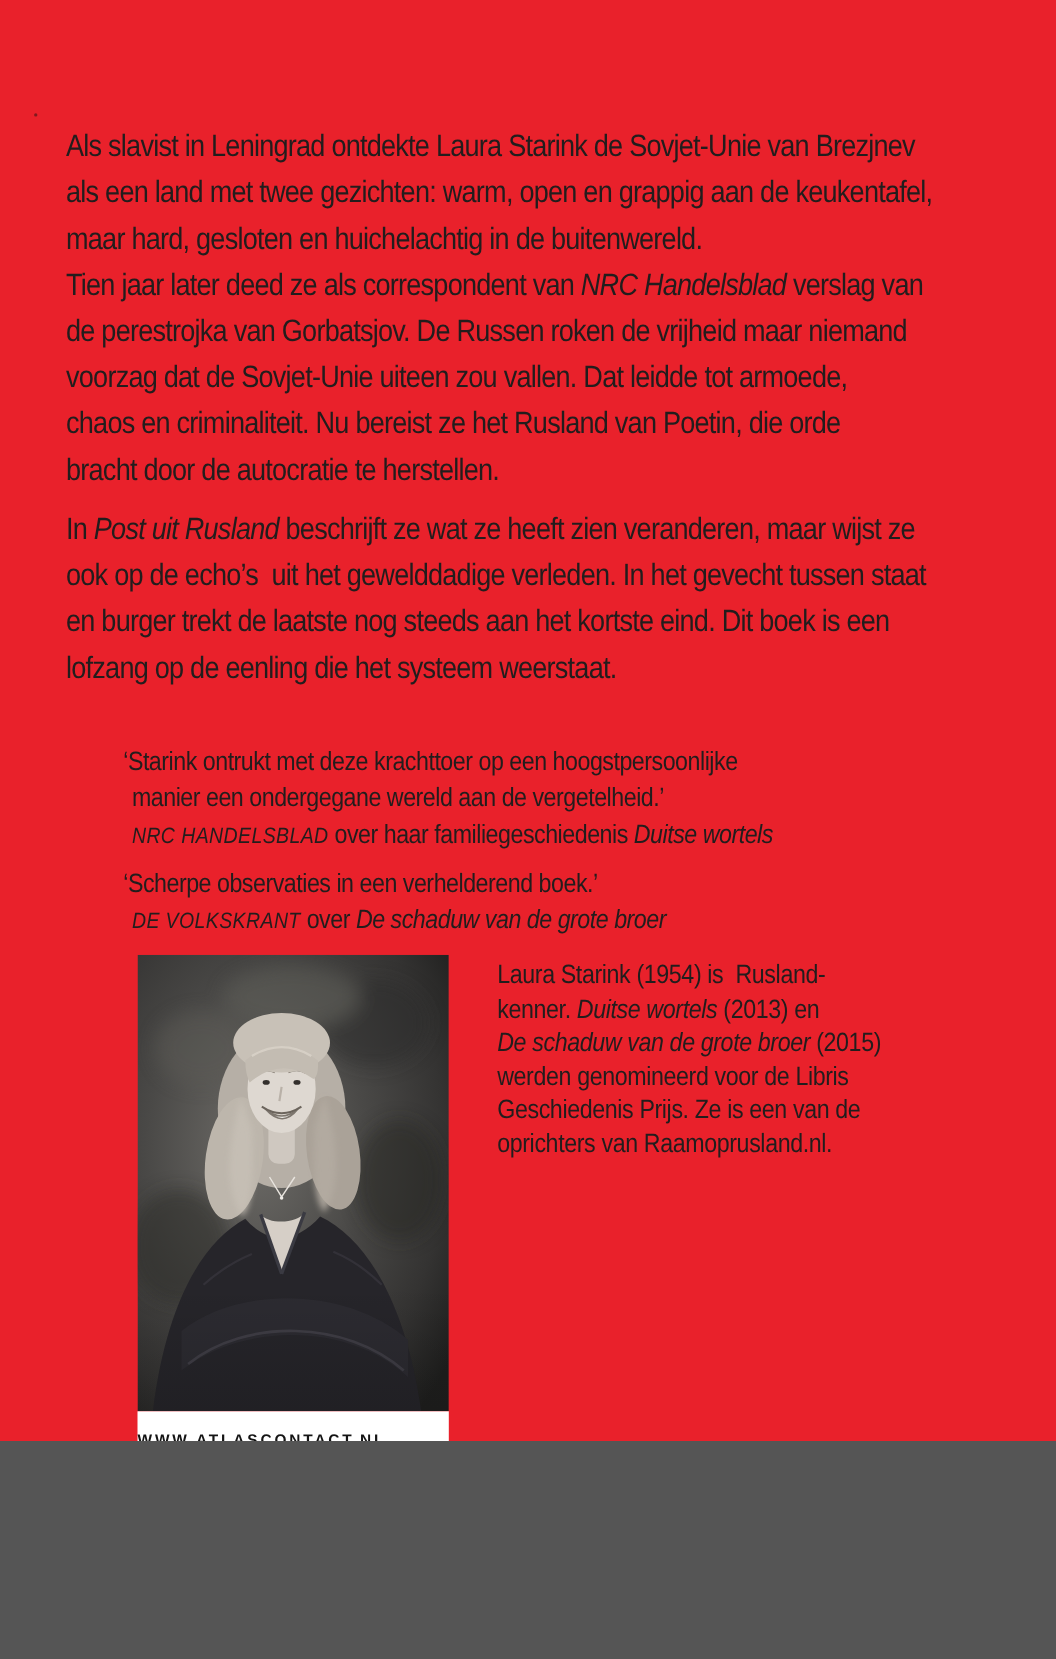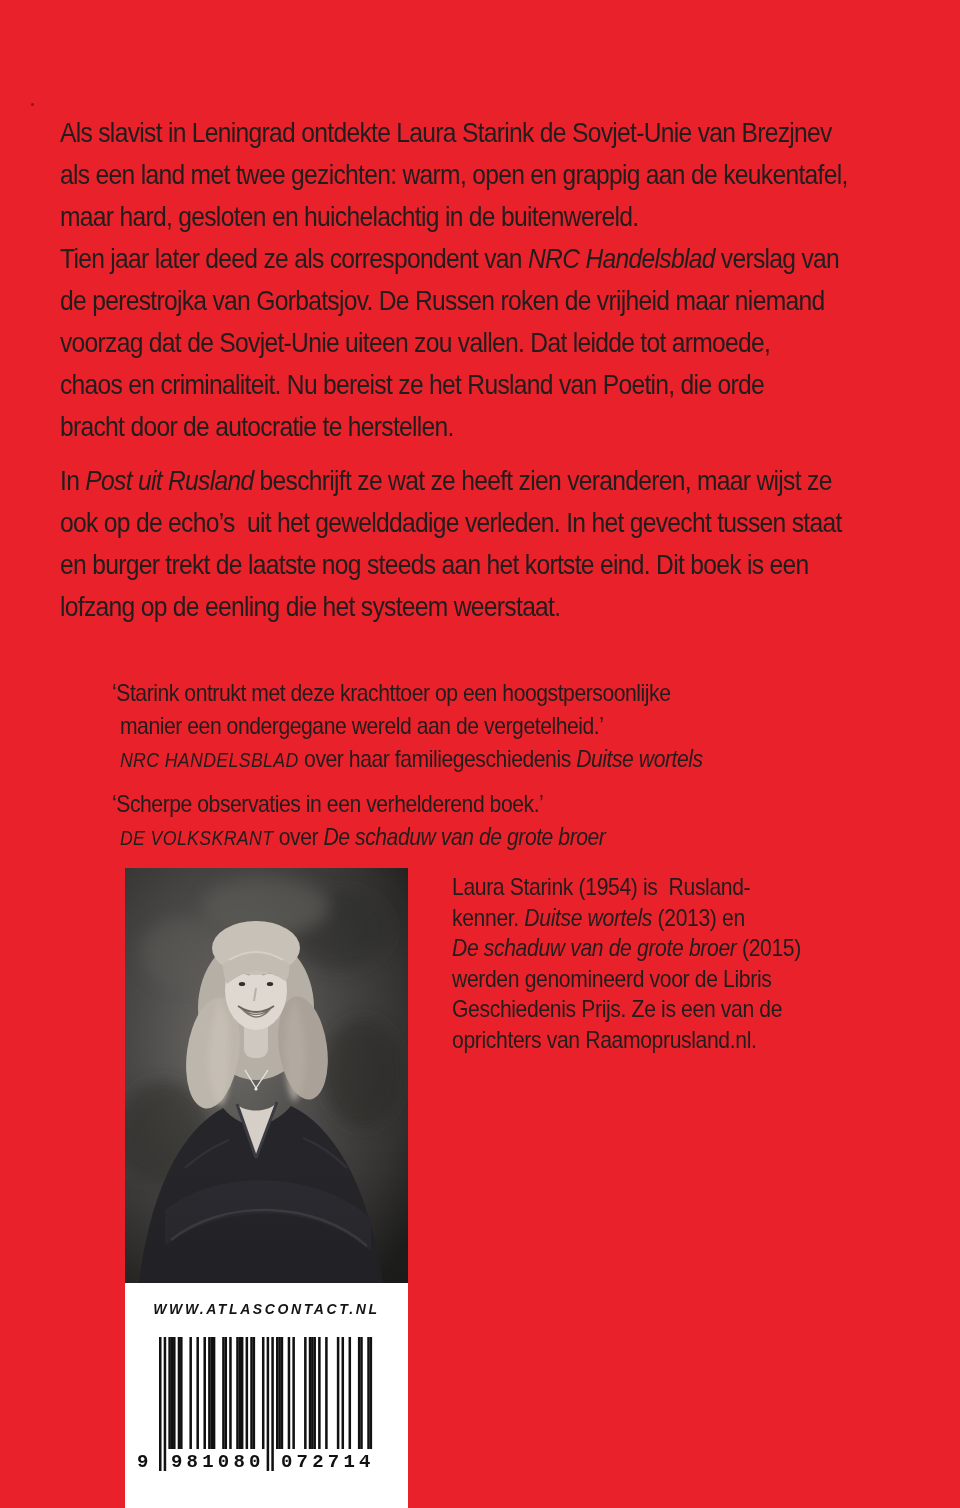--- a/index.html
+++ b/index.html
@@ -1,17 +1,17 @@
 <!DOCTYPE html>
 <html style="--color-background: #e9212b; --color-text: #221d1d; --color-panel: #ffffff; --color-barcode: #111111;"><head>
 <meta charset="utf-8">
 <style>
   html,body{margin:0;padding:0;background:#555;}
   .cover{
-    position:relative;width:960px;height:1508px;overflow:hidden;
+    position:relative;width:960px;height:1310px;overflow:hidden;
     background:var(--color-background,#e9212b);
     font-family:"Liberation Sans","DejaVu Sans",sans-serif;
     color:var(--color-text,#221d1d);
   }
   .tl{white-space:pre;}
   .it{font-style:italic;}
   .sc{font-style:italic;font-size:0.84em;letter-spacing:0.4px;}
 
   .speck{position:absolute;left:31px;top:103px;width:3px;height:3px;border-radius:50%;
     background:rgba(40,20,20,.55);}
@@ -26,22 +26,22 @@
   .q-text .tl:nth-child(2){padding-left:9px;}
   .q-attr{padding-left:9px;}
 
   .bio{position:absolute;left:452px;top:872px;font-size:24px;line-height:30.5px;
     letter-spacing:-0.4px;transform:scaleX(0.88);transform-origin:0 0;}
 
   .photo{position:absolute;left:125px;top:868px;width:283px;height:415px;display:block;}
 
   .panel{position:absolute;left:125px;top:1283px;width:283px;height:225px;
     background:var(--color-panel,#fff);}
-  .site{position:absolute;top:18px;left:0;width:100%;text-align:center;
-    font-size:14px;font-weight:700;letter-spacing:2.6px;color:#141414;font-style:italic;}
+  .site{position:absolute;top:18px;left:0;width:100%;text-align:left;
+    font-size:14px;font-weight:700;letter-spacing:2.6px;color:#141414;}
   #barcode{position:absolute;left:34px;top:54px;}
   .bdigits span{position:absolute;top:168px;color:#111;
     font-family:"Liberation Mono","DejaVu Sans Mono",monospace;
     font-size:19px;font-weight:600;letter-spacing:4.2px;}
   .bdigits .d0{left:12px;letter-spacing:0;}
   .bdigits .d1{left:46px;}
   .bdigits .d2{left:156px;}
 </style>
 </head>
 <body>

